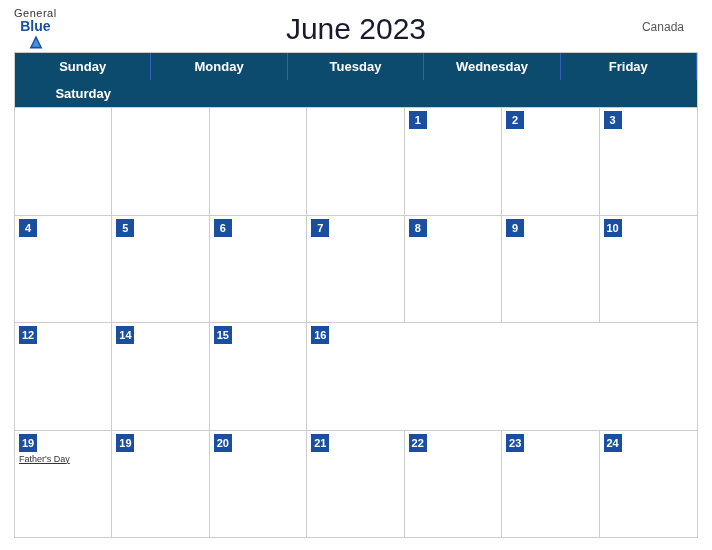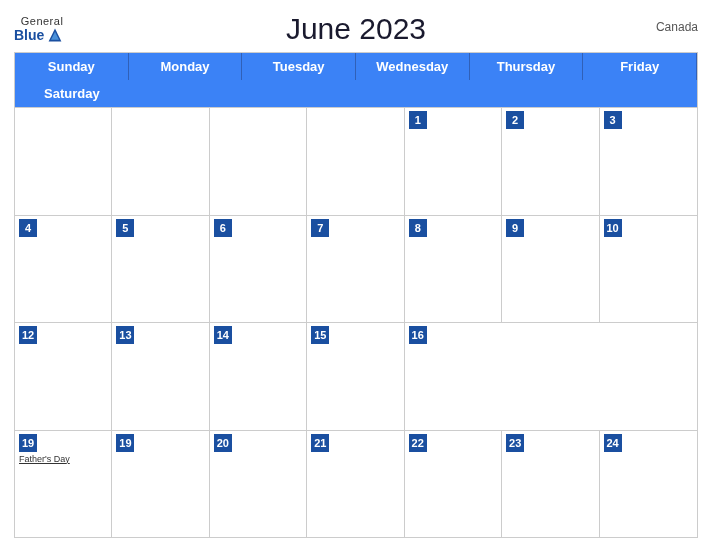--- a/index.html
+++ b/index.html
@@ -23,65 +23,66 @@
       align-items: center;
       justify-content: center;
       position: relative;
       margin-bottom: 6px;
     }
     .logo {
       position: absolute;
       left: 0;
       display: flex;
       flex-direction: column;
-      align-items: flex-end;
+      align-items: center;
       line-height: 1;
     }
     .logo-text-general {
       font-size: 11px;
       color: #333;
       font-weight: normal;
       letter-spacing: 0.5px;
     }
     .logo-text-blue {
       font-size: 14px;
       color: #1a4fa0;
       font-weight: bold;
       display: flex;
       align-items: center;
       gap: 1px;
+      flex-direction: column;
     }
     .logo-icon {
       width: 16px;
       height: 16px;
       margin-left: 2px;
     }
     .month-title {
       font-size: 30px;
       font-weight: normal;
       color: #1a1a2e;
       text-align: right;
     }
     .country-label {
       position: absolute;
-      right: 0;
+      right: 14px;
       font-size: 12px;
       color: #555;
       top: 8px;
     }
     .calendar {
       flex: 1;
       border: 1px solid #ccc;
       display: flex;
       flex-direction: column;
     }
     .day-headers {
       display: grid;
-      grid-template-columns: repeat(6, 1fr);
-      background: #3b82f6;
+      grid-template-columns: repeat(5, 1fr);
+      background: #0c4a6e;
     }
     .day-header {
       text-align: center;
       color: #fff;
       font-size: 13px;
       font-weight: bold;
       padding: 6px 2px;
       border-right: 1px solid #3060b8;
     }
     .day-header:last-child {
@@ -149,21 +150,20 @@
     <h1 class="month-title">June 2023</h1>
     <span class="country-label">Canada</span>
   </div>
 
   <div class="calendar">
     <div class="day-headers">
       <div class="day-header">Sunday</div>
       <div class="day-header">Monday</div>
       <div class="day-header">Tuesday</div>
       <div class="day-header">Wednesday</div>
-      <div class="day-header">Thursday</div>
       <div class="day-header">Friday</div>
       <div class="day-header">Saturday</div>
     </div>
     <div class="weeks" id="weeks-container">
     <div class="week-row">
           <div class="day-cell day-empty">
             <div class="day-number"></div>
           </div>
           <div class="day-cell day-empty">
             <div class="day-number"></div>
@@ -205,23 +205,20 @@
           </div>
           <div class="day-cell">
             <div class="day-number">10</div>
           </div>
         </div>
         <div class="week-row">
           <div class="day-cell">
             <div class="day-number">12</div>
           </div>
           <div class="day-cell">
-            <div class="day-number">13</div>
-          </div>
-          <div class="day-cell">
             <div class="day-number">14</div>
           </div>
           <div class="day-cell">
             <div class="day-number">15</div>
           </div>
           <div class="day-cell">
             <div class="day-number">16</div>
           </div>
         </div>
         <div class="week-row">

